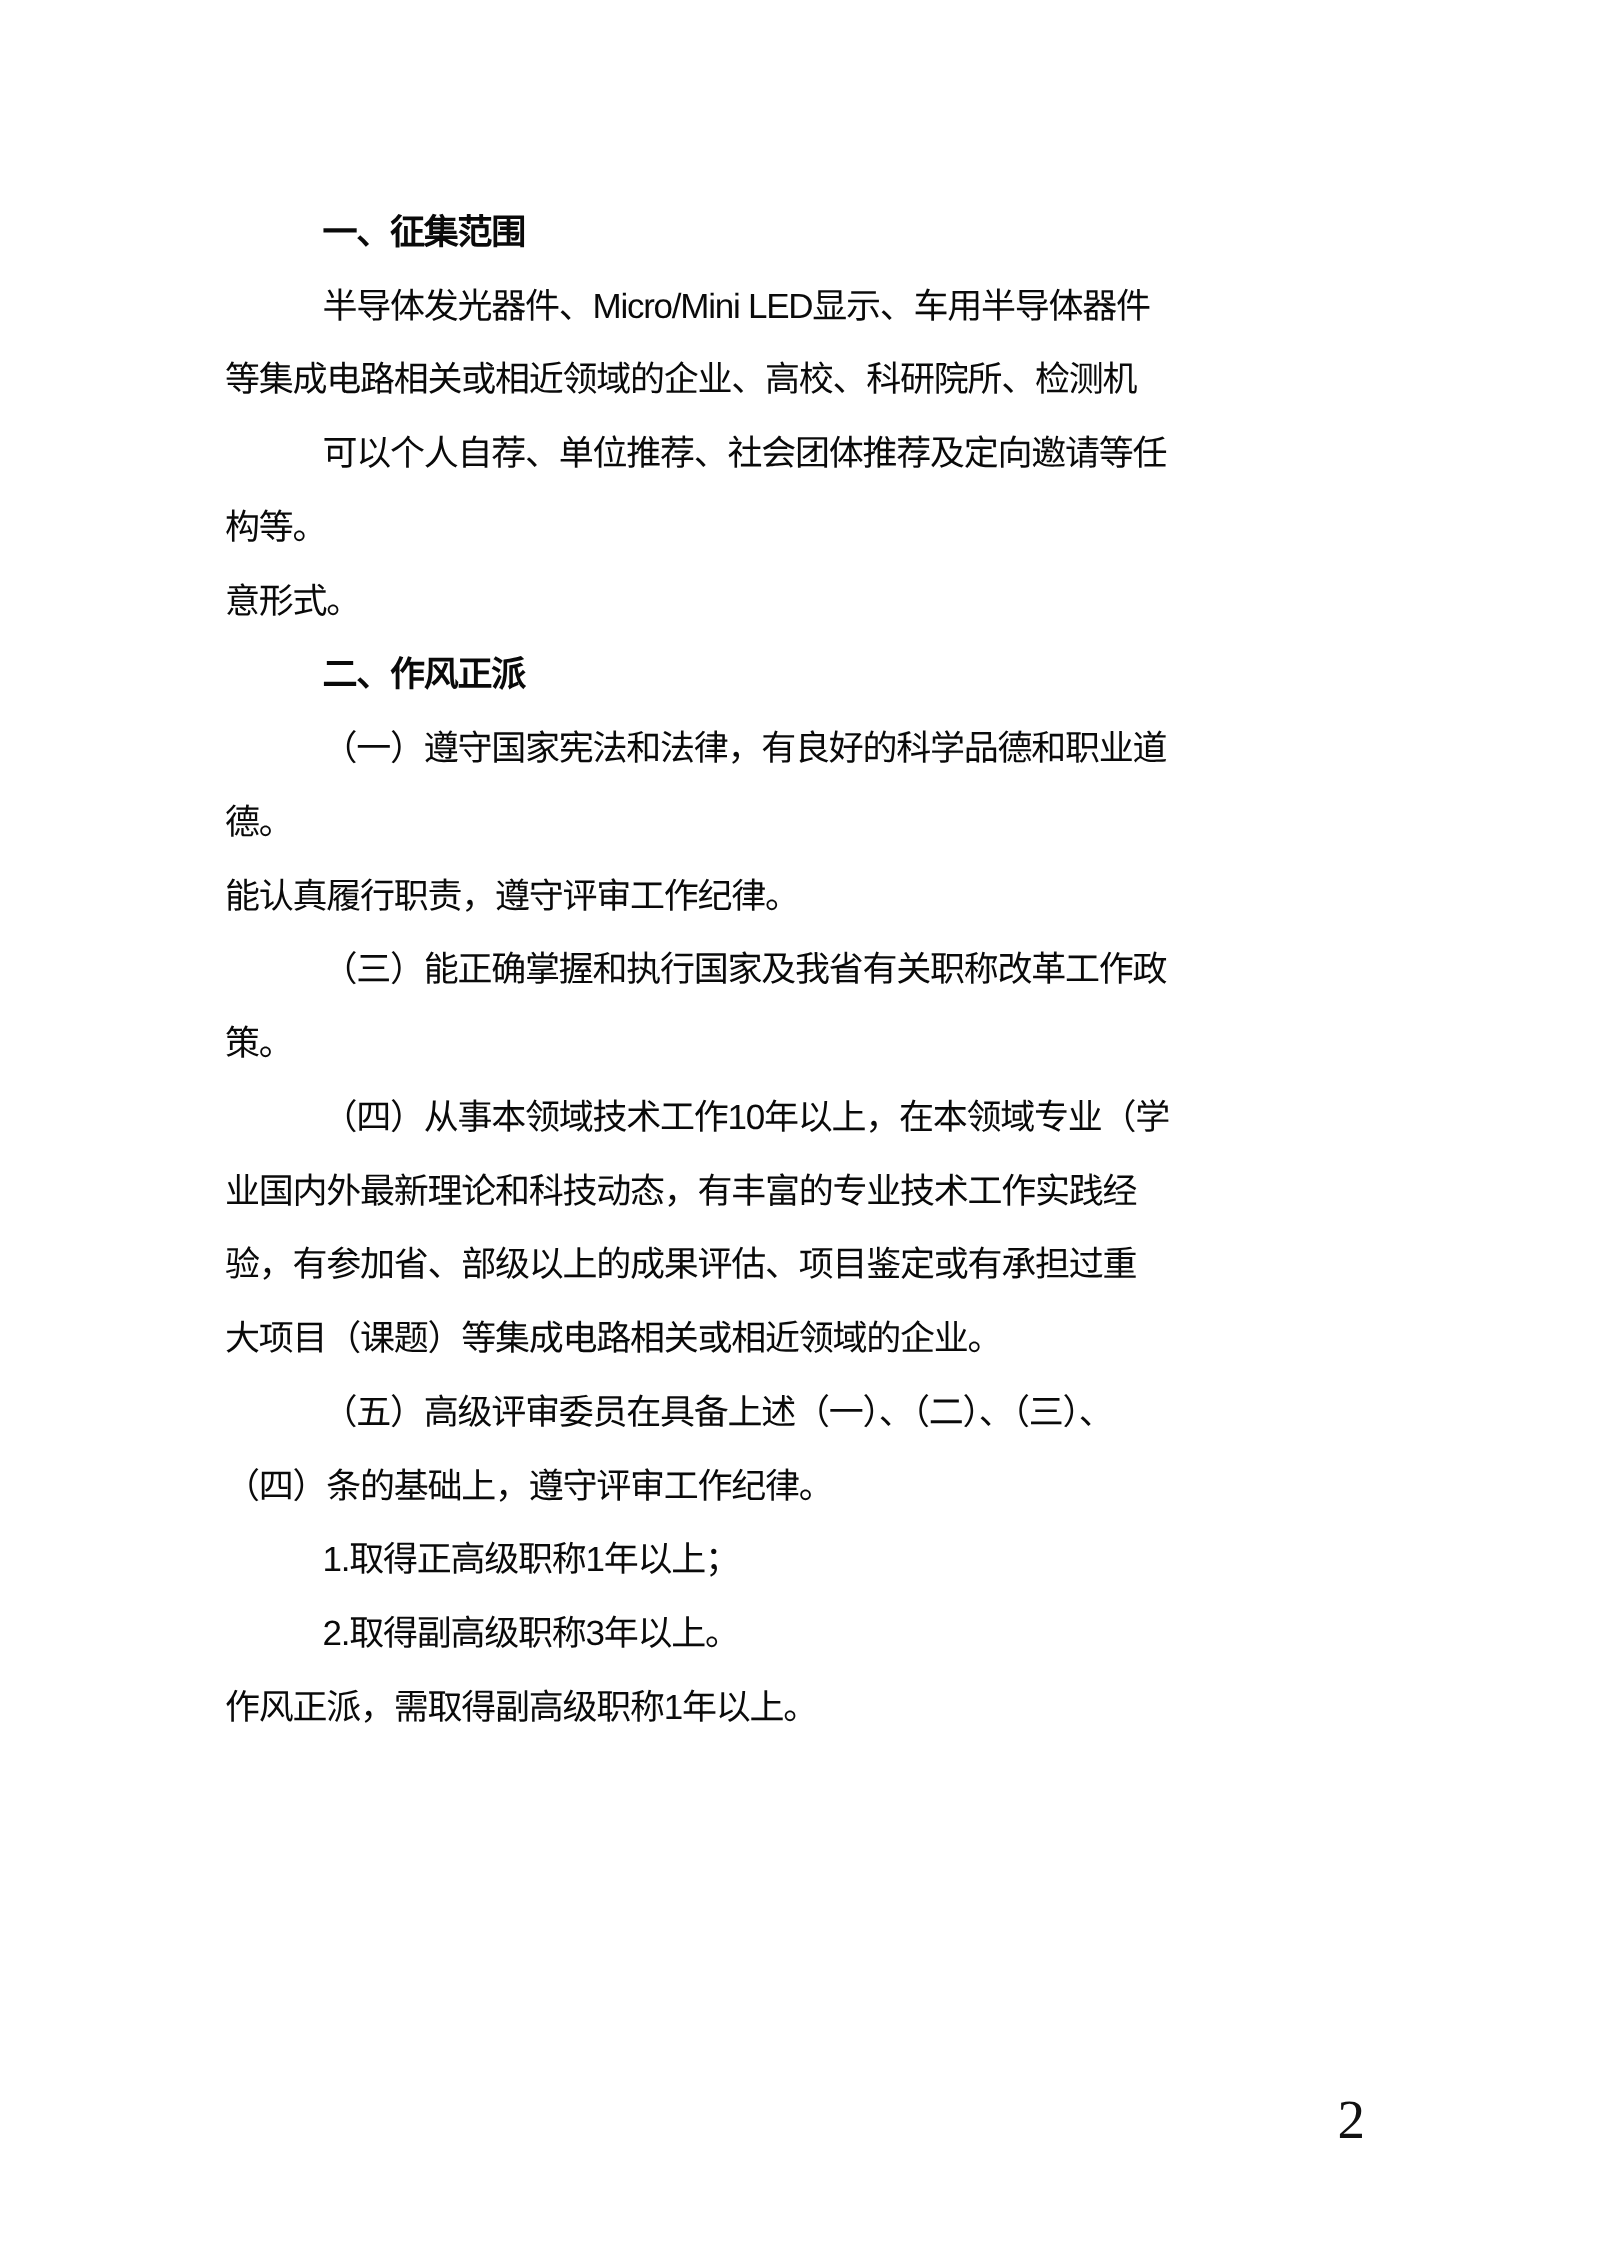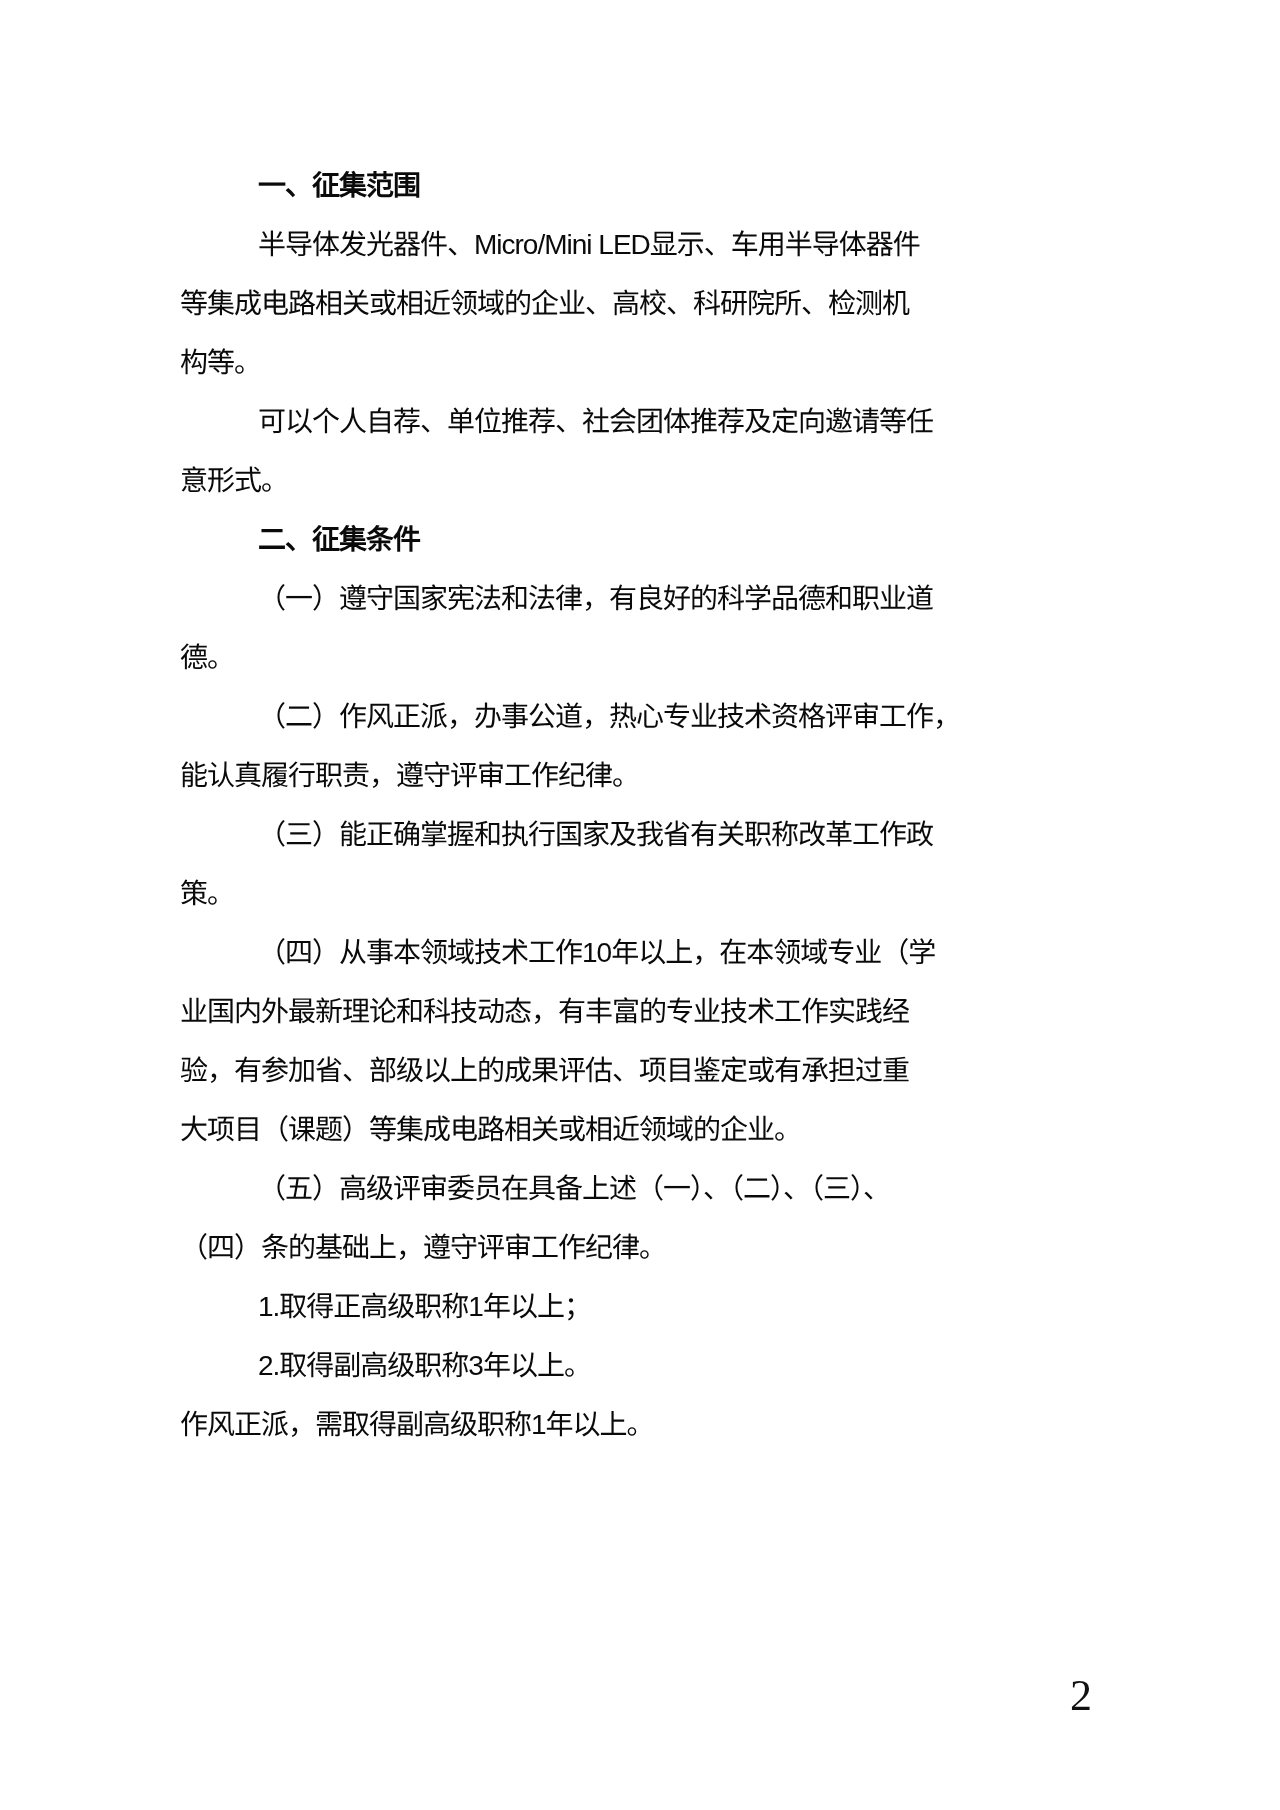--- a/index.html
+++ b/index.html
@@ -48,27 +48,26 @@
   }
 </style>
 </head>
 <body>
 
 <div class="page">
   <div class="content">
     <div class="line indent heading">一、征集范围</div>
     <div class="line indent">半导体发光器件、Micro/Mini LED显示、车用半导体器件</div>
     <div class="line">等集成电路相关或相近领域的企业、高校、科研院所、检测机</div>
+    <div class="line indent">可以个人自荐、单位推荐、社会团体推荐及定向邀请等任</div>
     <div class="line">构等。</div>
-    <div class="line indent">可以个人自荐、单位推荐、社会团体推荐及定向邀请等任</div>
     <div class="line">意形式。</div>
-    <div class="line indent heading">二、征集条件</div>
+    <div class="line indent heading">二、作风正派</div>
     <div class="line indent">（一）遵守国家宪法和法律，有良好的科学品德和职业道</div>
     <div class="line">德。</div>
-    <div class="line indent">（二）作风正派，办事公道，热心专业技术资格评审工作，</div>
     <div class="line">能认真履行职责，遵守评审工作纪律。</div>
     <div class="line indent">（三）能正确掌握和执行国家及我省有关职称改革工作政</div>
     <div class="line">策。</div>
     <div class="line indent">（四）从事本领域技术工作10年以上，在本领域专业（学</div>
     <div class="line">业国内外最新理论和科技动态，有丰富的专业技术工作实践经</div>
     <div class="line">验，有参加省、部级以上的成果评估、项目鉴定或有承担过重</div>
     <div class="line">大项目（课题）等集成电路相关或相近领域的企业。</div>
     <div class="line indent">（五）高级评审委员在具备上述（一）、（二）、（三）、</div>
     <div class="line">（四）条的基础上，遵守评审工作纪律。</div>
     <div class="line indent">1.取得正高级职称1年以上；</div>

